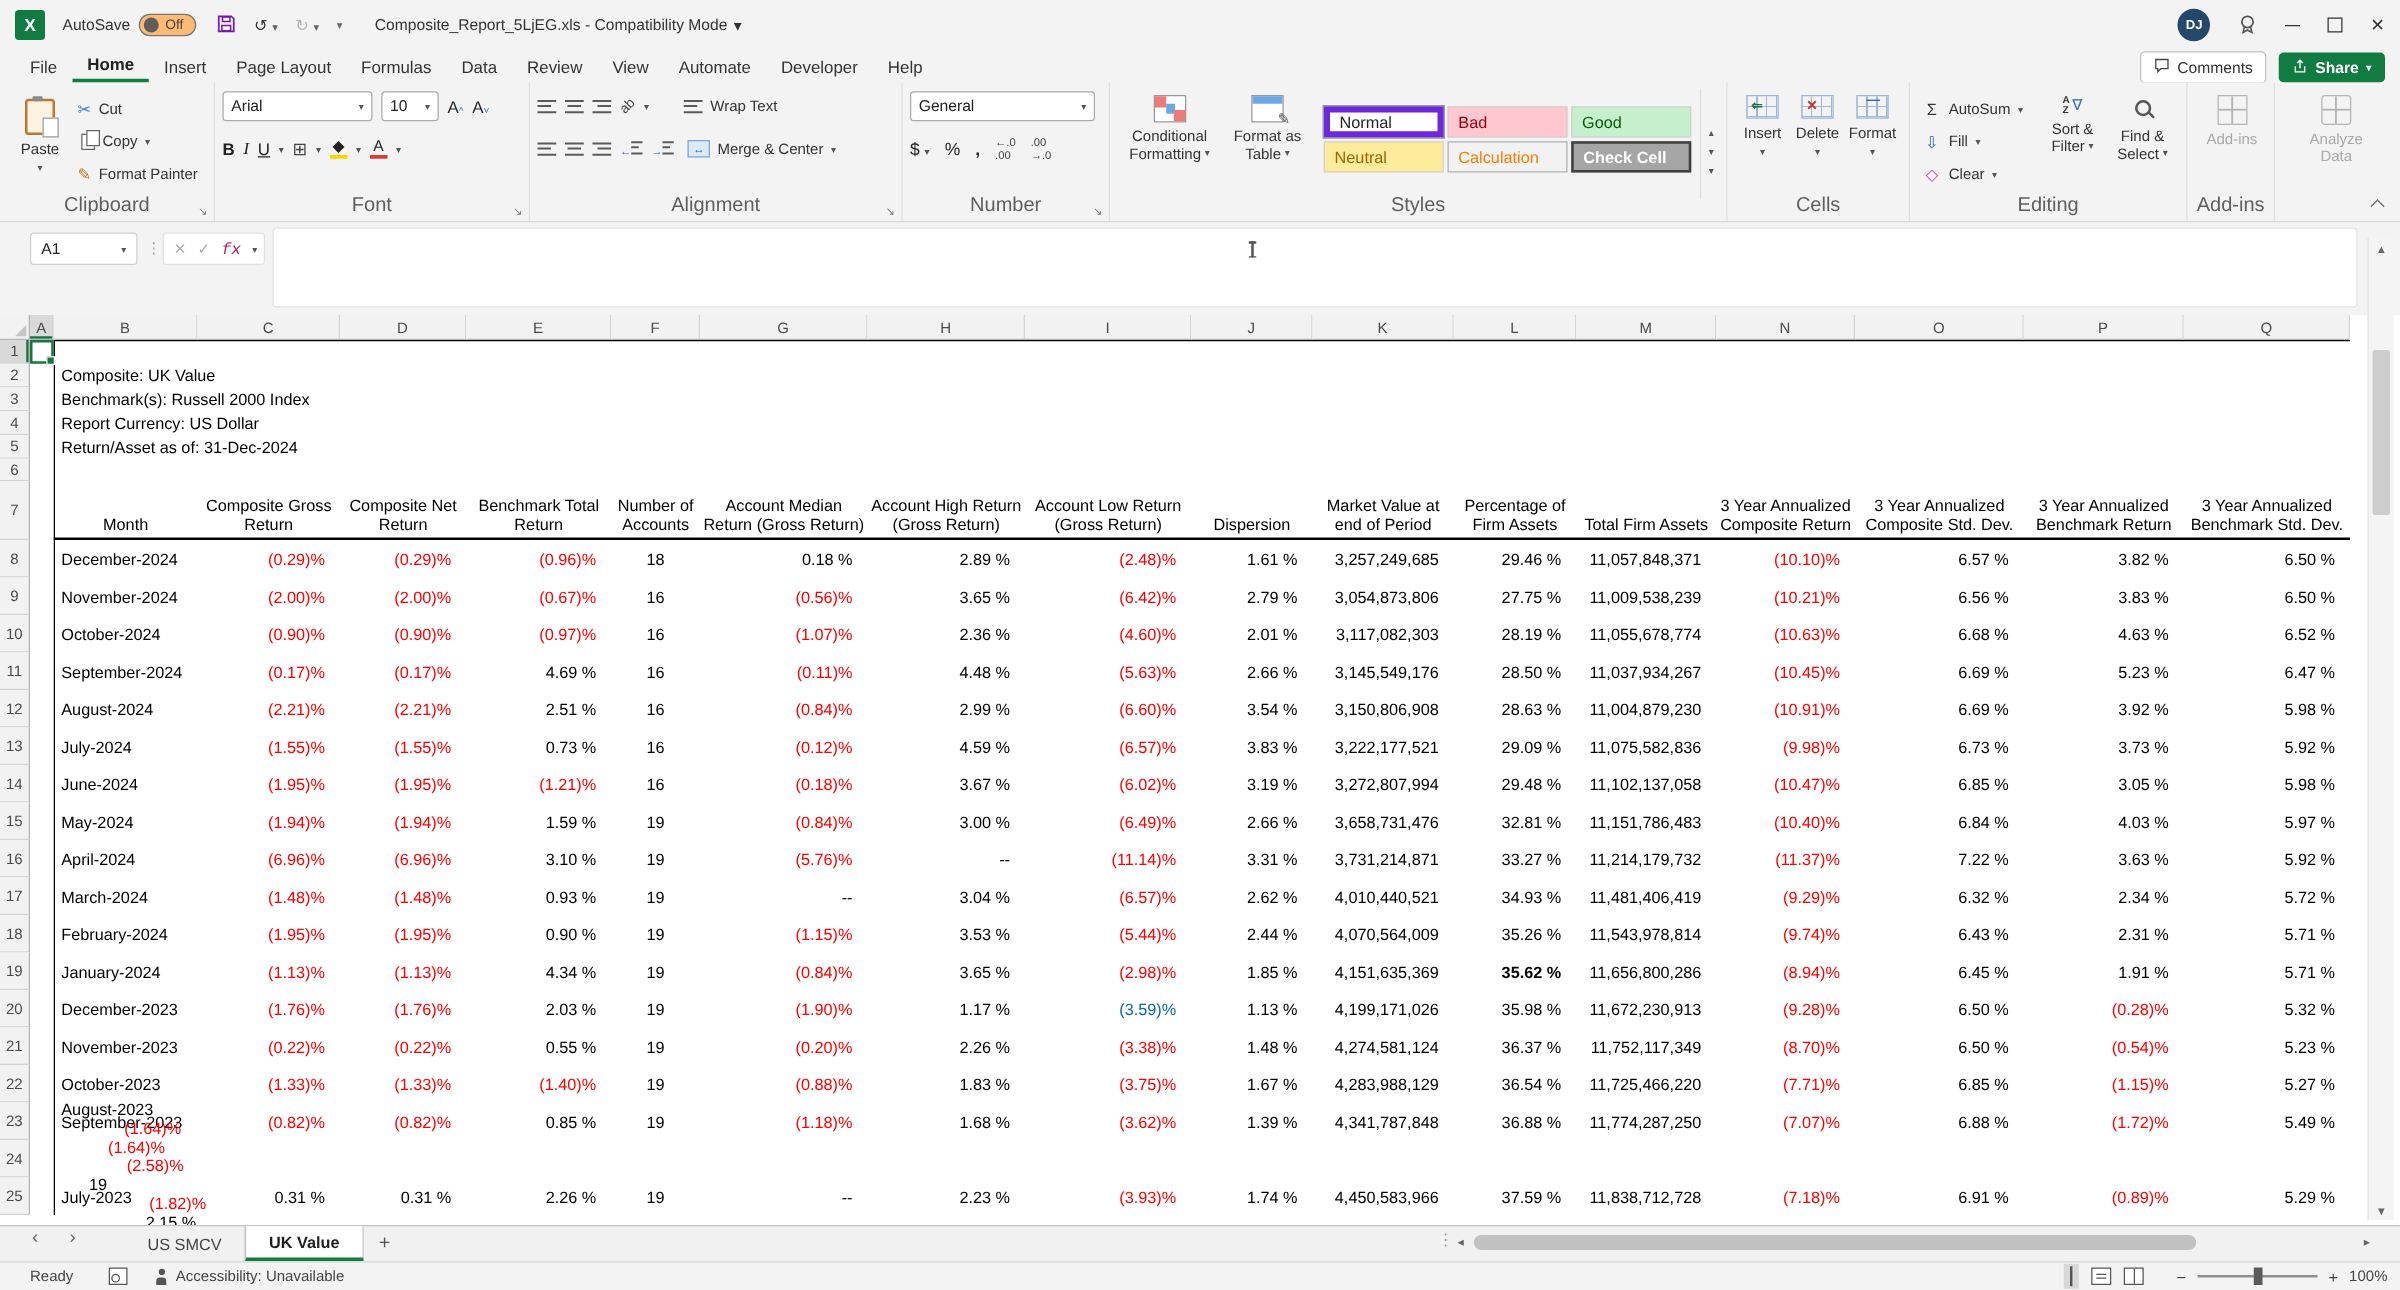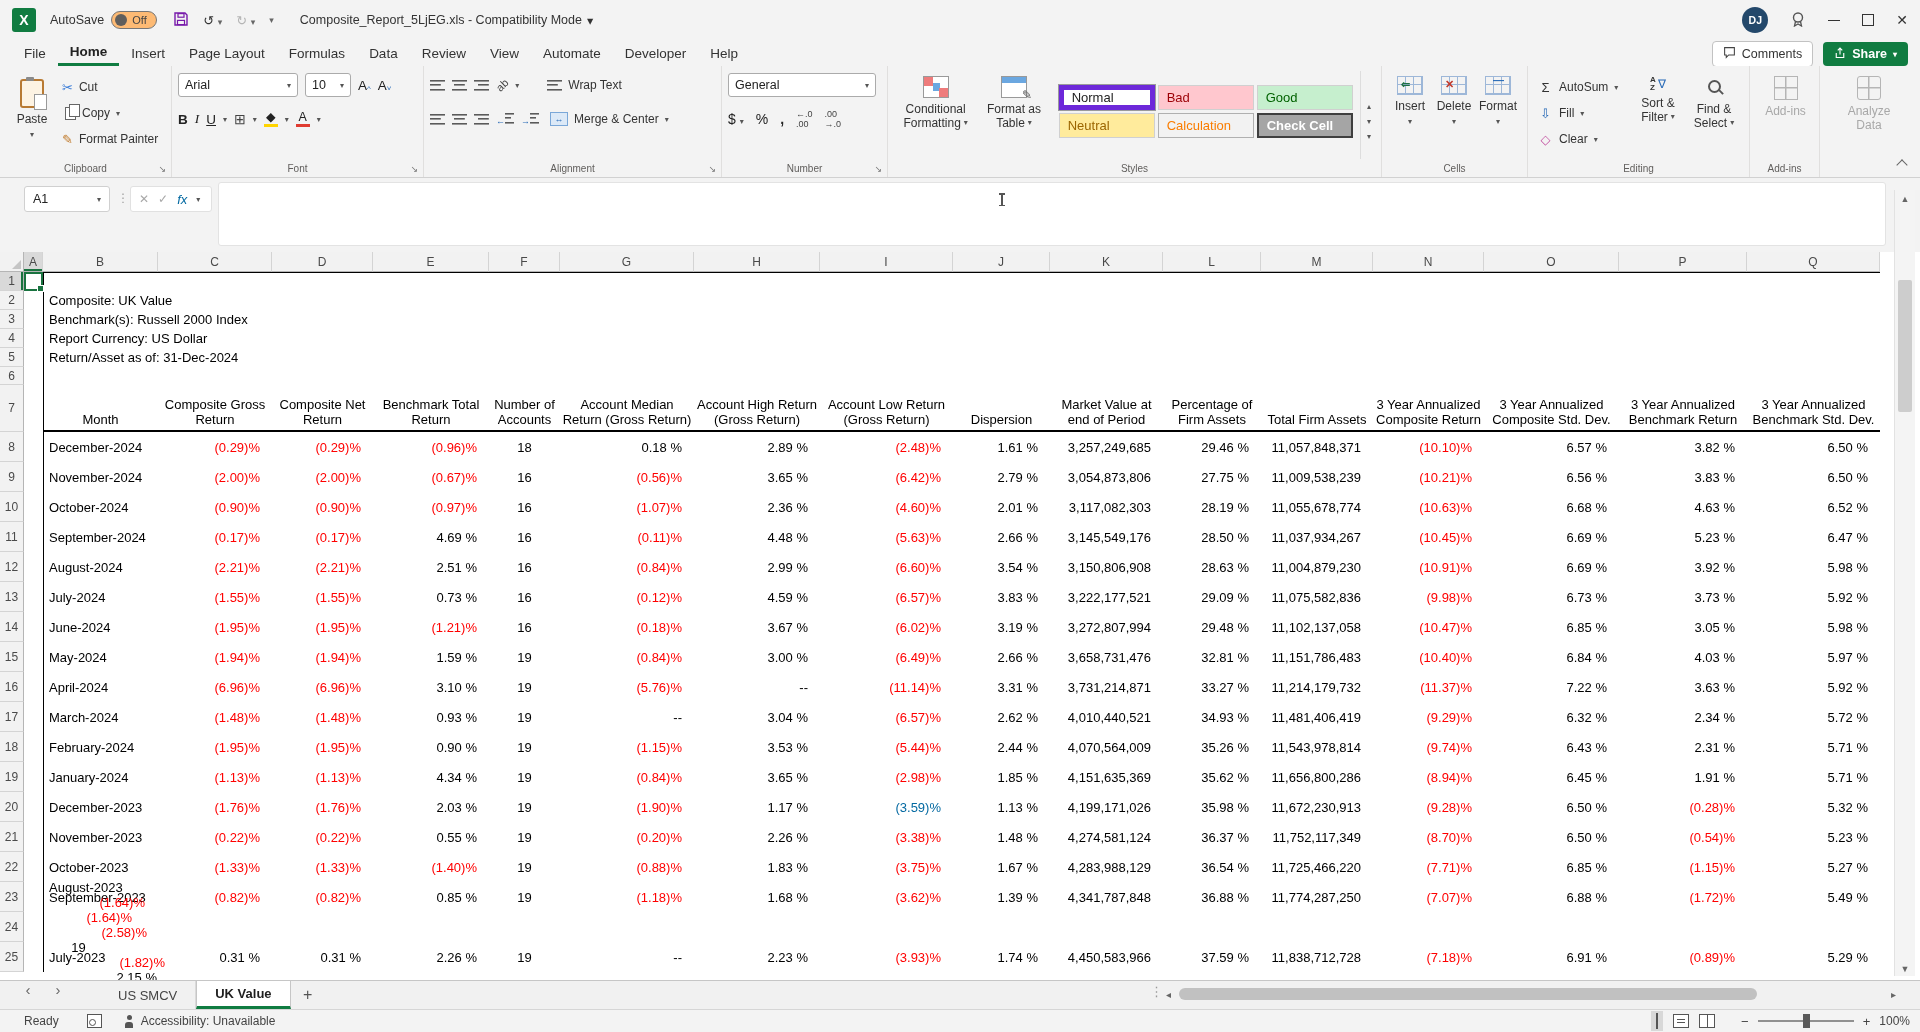--- a/index.html
+++ b/index.html
@@ -30,21 +30,21 @@
   .mtabs{display:flex;height:26px;}
   .mtab{padding:0 12px;font-size:13.5px;color:#333;display:flex;align-items:center;height:26px;box-sizing:border-box;}
   .mtab.active{font-weight:bold;color:#222;border-bottom:3px solid #107C41;padding-bottom:0;}
   .mb-right{position:absolute;right:12px;top:41px;display:flex;gap:10px;align-items:center;}
   .btn-comments{height:24px;border:1px solid #c2c2c2;border-radius:4px;background:#fff;display:flex;align-items:center;gap:6px;padding:0 10px;font-size:12.5px;color:#333;}
   .btn-share{height:24px;border-radius:4px;background:#107C41;color:#fff;display:flex;align-items:center;gap:6px;padding:0 11px;font-size:12.5px;font-weight:600;}
 
   
   .ribbon{top:66px;height:112px;background:#f3f3f3;border-bottom:1px solid #d1d1d1;display:flex;}
   .rgroup{position:relative;border-right:1px solid #e0dfde;box-sizing:border-box;padding:5px 4px 18px 6px;}
-  .glabel{position:absolute;bottom:3px;left:0;right:0;text-align:center;font-size:10px;color:#605e5c;}
+  .glabel{position:absolute;bottom:3px;left:0;right:0;text-align:center;font-size:16px;color:#605e5c;}
   .launcher{position:absolute;bottom:3px;right:5px;font-size:9px;color:#777;}
   .grow-content{display:flex;height:88px;}
   .bigbtn{display:flex;flex-direction:column;align-items:center;padding-top:5px;gap:4px;}
   .bb-label{font-size:12px;line-height:14px;text-align:center;color:#333;display:flex;flex-direction:column;align-items:center;}
   .bb2{display:flex;align-items:center;gap:3px;}
   .chev{font-size:8px;color:#555;}
   .smallcol{display:flex;flex-direction:column;justify-content:flex-start;gap:2px;padding-top:4px;}
   .smallbtn{display:flex;align-items:center;gap:6px;font-size:12px;color:#333;height:24px;padding:0 4px;}
   .stack2{display:flex;flex-direction:column;gap:6px;}
   .rrow{display:flex;align-items:center;gap:7px;height:28px;}
@@ -115,21 +115,21 @@
   .dis .bb-label,.dis span{color:#a8a8a8;}
   .addins-ic{width:22px;height:22px;border:1.5px solid #b5b5b5;background-image:linear-gradient(#b5b5b5,#b5b5b5),linear-gradient(#b5b5b5,#b5b5b5);background-size:1.5px 100%,100% 1.5px;background-position:center,center;background-repeat:no-repeat;}
   .chev-up{width:7px;height:7px;border-left:1.6px solid #666;border-top:1.6px solid #666;transform:rotate(45deg);display:inline-block;}
   .rib-collapse{position:absolute;right:14px;bottom:8px;}
 
   
   .formulabar{top:178px;height:74px;background:#f3f3f3;}
   .namebox{position:absolute;left:24px;top:8px;width:86px;height:26px;background:#fff;border:1px solid #d0d0d0;border-radius:3px;display:flex;align-items:center;justify-content:space-between;padding:0 8px;box-sizing:border-box;font-size:12.5px;}
   .fb-dots{position:absolute;left:117px;top:13px;color:#a0a0a0;font-size:12px;}
   .fxbox{position:absolute;left:130px;top:8px;width:82px;height:26px;background:#fff;border:1px solid #e1e1e1;border-radius:3px;display:flex;align-items:center;gap:9px;padding:0 8px;box-sizing:border-box;color:#a8a8a8;font-size:12px;}
-  .fx-it{font-style:italic;font-family:Liberation Sans, sans-serif;color:#0369a1;font-size:13px;}
+  .fx-it{font-style:italic;font-family:Liberation Mono, monospace;color:#be185d;font-size:13px;}
   .formula-input{position:absolute;left:218px;top:4px;width:1668px;height:64px;background:#fff;border:1px solid #e3e3e3;border-radius:3px;box-sizing:border-box;}
   .ibeam{position:absolute;left:782px;top:10px;width:1.5px;height:13px;background:#555;}
   .ibeam:before,.ibeam:after{content:"";position:absolute;left:-2.5px;width:6px;height:1.5px;background:#555;}
   .ibeam:after{bottom:0;}
 
   
   .sheet{top:252px;height:728px;background:#fff;}
   .corner{position:absolute;left:0;top:0;width:24px;height:20px;background:#f2f2f2;border-right:1px solid #b5b5b5;border-bottom:1px solid #b5b5b5;box-sizing:border-box;}
   .corner:after{content:"";position:absolute;right:2px;bottom:2px;border-left:9px solid transparent;border-bottom:9px solid #c5c5c5;}
   .colheads{position:absolute;left:24px;top:0;height:20px;display:flex;}
@@ -835,21 +835,21 @@
         <div class="dcell month" style="width: 115px;">January-2024</div>
         <div class="dcell" style="width: 114px; color: rgb(255, 0, 0);">(1.13)%</div>
         <div class="dcell" style="width: 101px; color: rgb(255, 0, 0);">(1.13)%</div>
         <div class="dcell" style="width: 116px;">4.34 %</div>
         <div class="dcell acct" style="width: 71px;">19</div>
         <div class="dcell" style="width: 134px; color: rgb(255, 0, 0);">(0.84)%</div>
         <div class="dcell" style="width: 126px;">3.65 %</div>
         <div class="dcell" style="width: 133px; color: rgb(255, 0, 0);">(2.98)%</div>
         <div class="dcell" style="width: 97px;">1.85 %</div>
         <div class="dcell" style="width: 113px;">4,151,635,369</div>
-        <div class="dcell" style="width: 98px;">35.62 %</div>
+        <div class="dcell" style="width: 98px; font-weight: bold;">35.62 %</div>
         <div class="dcell" style="width: 112px;">11,656,800,286</div>
         <div class="dcell" style="width: 111px; color: rgb(255, 0, 0);">(8.94)%</div>
         <div class="dcell" style="width: 135px;">6.45 %</div>
         <div class="dcell" style="width: 128px;">1.91 %</div>
         <div class="dcell" style="width: 133px;">5.71 %</div>
       </div>
       <div class="drow" style="top: 520px;">
         <div class="dcell month" style="width: 115px;">December-2023</div>
         <div class="dcell" style="width: 114px; color: rgb(255, 0, 0);">(1.76)%</div>
         <div class="dcell" style="width: 101px; color: rgb(255, 0, 0);">(1.76)%</div>

